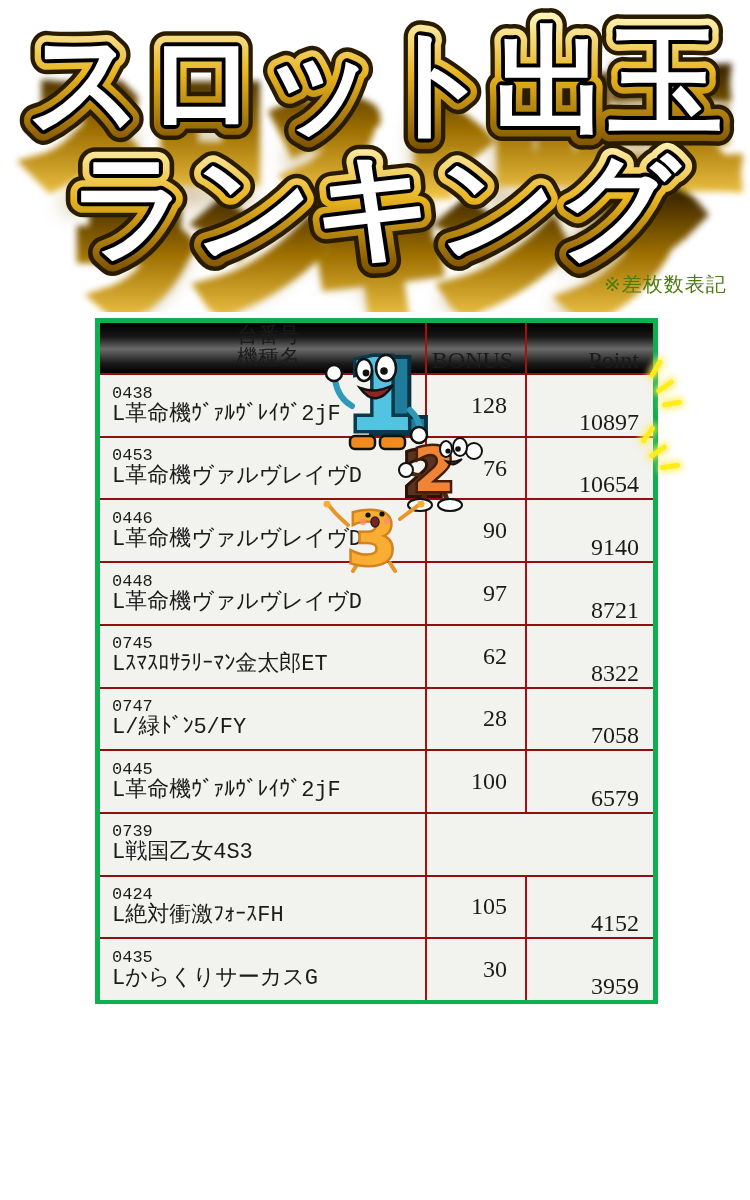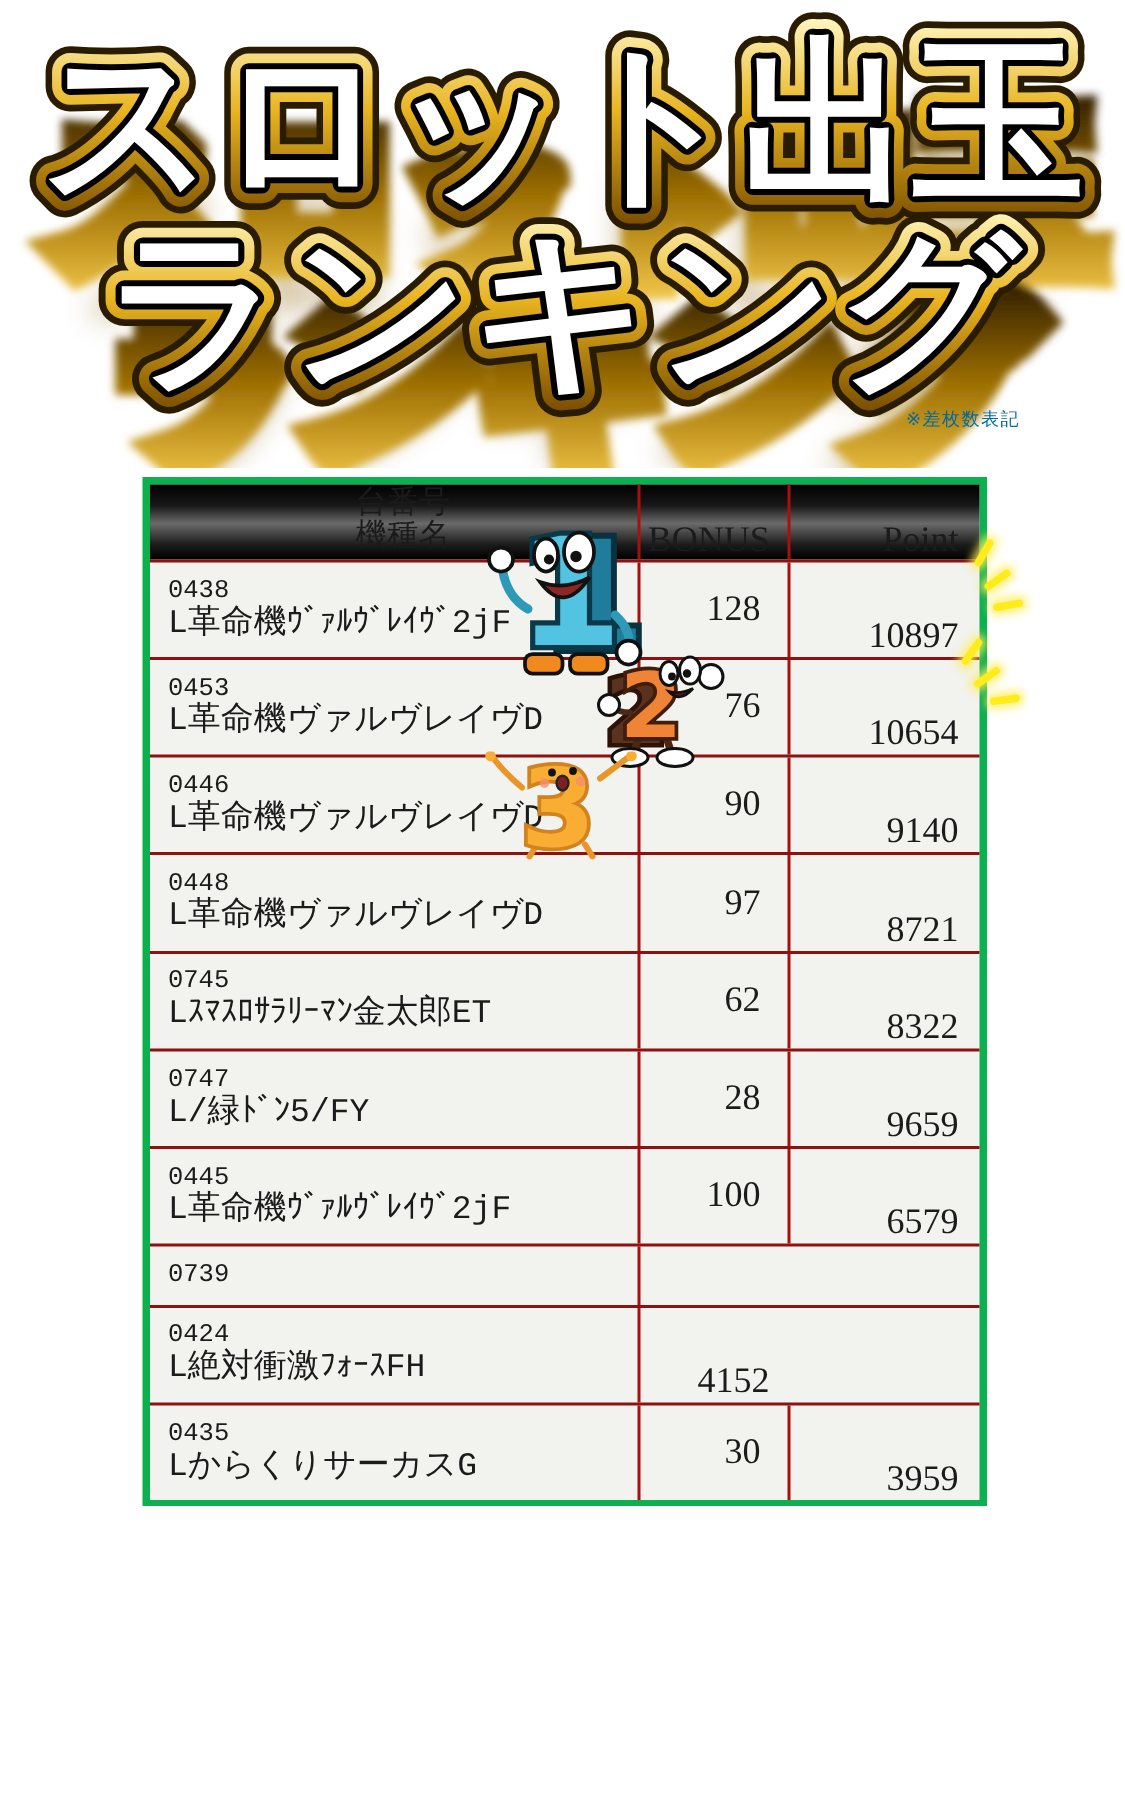--- a/index.html
+++ b/index.html
@@ -5,21 +5,21 @@
   html,body{margin:0;padding:0;background:#fff;}
   #stage{position:relative;width:750px;height:1004px;overflow:hidden;background:#fff;
          font-family:"Liberation Sans","DejaVu Sans",sans-serif;}
 
   
   #title-svg{position:absolute;left:0;top:0;}
   .title-text{font-family:"DejaVu Sans",sans-serif;font-weight:900;text-anchor:middle;}
   .tl1{font-size:118px;}
   .tl2{font-size:116px;}
 
-  #note{position:absolute;left:604px;top:271px;font-size:12px;color:#0369a1;
+  #note{position:absolute;left:604px;top:271px;font-size:20px;color:#4d7c0f;
         letter-spacing:1px;}
 
   
   #ranking-table{position:absolute;left:95px;top:318px;width:563px;height:687px;
     box-sizing:border-box;border:5px solid #0db04e;background:#f2f2ef;
     display:flex;flex-direction:column;
     font-family:"Liberation Serif","DejaVu Serif",serif;}
   .thead{height:50px;flex:0 0 50px;display:grid;grid-template-columns:327px 100px 1fr;
     background:linear-gradient(180deg,#000 0%,#181818 28%,#6a6a6a 52%,#1c1c1c 80%,#000 100%);
     border-bottom:2px solid #8f1010;color:#e6e6e6;}
@@ -161,40 +161,42 @@
         </div>
       <div class="cell c2">62</div>
       <div class="cell c3">8322</div>
     </div>
     <div class="trow">
       <div class="cell c1">
           <span class="machine-no">0747</span>
           <span class="machine-name">L/緑ﾄﾞﾝ5/FY</span>
         </div>
       <div class="cell c2">28</div>
-      <div class="cell c3">9659</div>
+      <div class="cell c3">7058</div>
     </div>
     <div class="trow">
       <div class="cell c1">
           <span class="machine-no">0445</span>
           <span class="machine-name">L革命機ｳﾞｧﾙｳﾞﾚｲｳﾞ2jF</span>
         </div>
       <div class="cell c2">100</div>
       <div class="cell c3">6579</div>
     </div>
     <div class="trow">
       <div class="cell c1">
           <span class="machine-no">0739</span>
+          <span class="machine-name">L戦国乙女4S3</span>
         </div>
     </div>
     <div class="trow">
       <div class="cell c1">
           <span class="machine-no">0424</span>
           <span class="machine-name">L絶対衝激ﾌｫｰｽFH</span>
         </div>
+      <div class="cell c2">105</div>
       <div class="cell c3">4152</div>
     </div>
     <div class="trow">
       <div class="cell c1">
           <span class="machine-no">0435</span>
           <span class="machine-name">LからくりサーカスG</span>
         </div>
       <div class="cell c2">30</div>
       <div class="cell c3">3959</div>
     </div>

